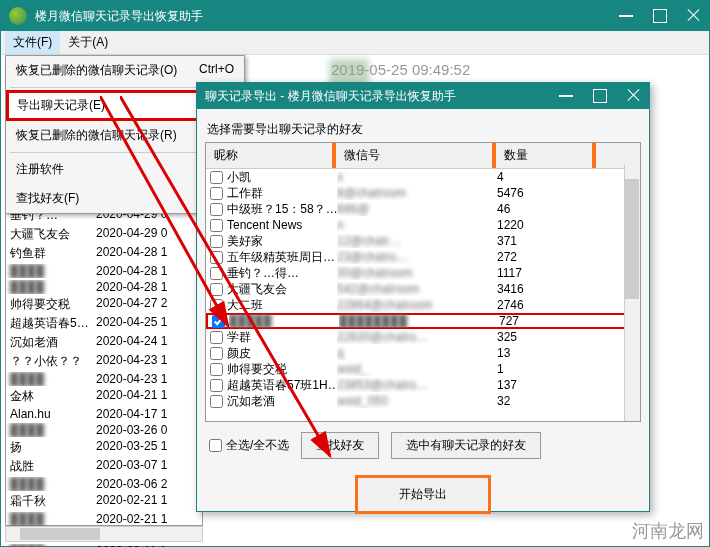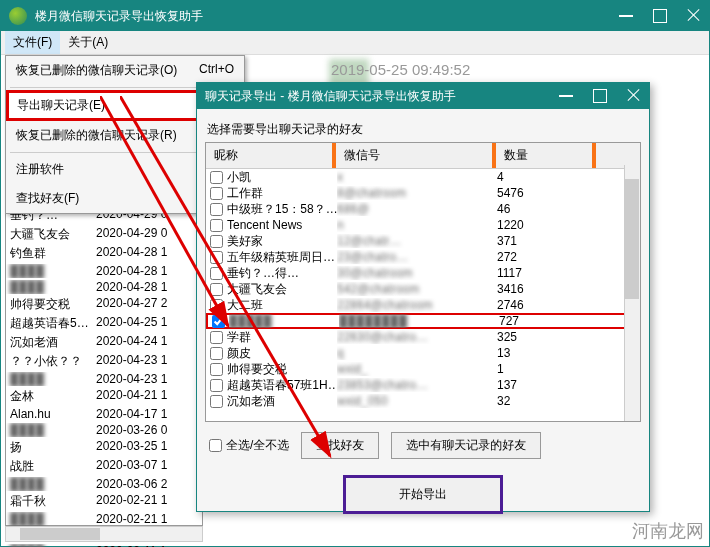--- a/index.html
+++ b/index.html
@@ -49,21 +49,21 @@
 .dialog .lrow input{margin:0 4px}
 .dialog .lrow .l1{width:110px;overflow:hidden;white-space:nowrap}
 .dialog .lrow .l2{width:160px;overflow:hidden;white-space:nowrap}
 .dialog .lrow .l3{width:60px}
 .dialog .lrow.hl{border:2px solid #d00}
 .dialog .vscroll{position:absolute;right:0;top:22px;width:16px;height:256px;background:#f0f0f0;border-left:1px solid #ccc}
 .dialog .vscroll .thumb{position:absolute;top:14px;width:14px;height:120px;background:#ccc}
 .dialog .btns1{display:flex;gap:12px;padding:10px 4px;align-items:center}
 .dialog .btns1 label{display:flex;gap:4px}
 .dialog button{padding:4px 14px;background:#f0f0f0;border:1px solid #999;cursor:pointer}
-.dialog .export-btn{display:block;margin:6px auto 0;width:160px;padding:8px;border:3px solid #4c1d95}
+.dialog .export-btn{display:block;margin:6px auto 0;width:136px;padding:8px;border:3px solid #f97316}
 .arrow1{position:absolute;left:100px;top:96px;width:250px;height:250px;z-index:20;pointer-events:none}
 .arrow2{position:absolute;left:120px;top:96px;width:280px;height:380px;z-index:20;pointer-events:none}
 .watermark{position:absolute;right:6px;bottom:4px;color:#999;font-size:18px;z-index:30}
 </style>
 </head>
 <body>
 
 <div class="main-win">
   <div class="titlebar">
     <div class="logo"></div>

